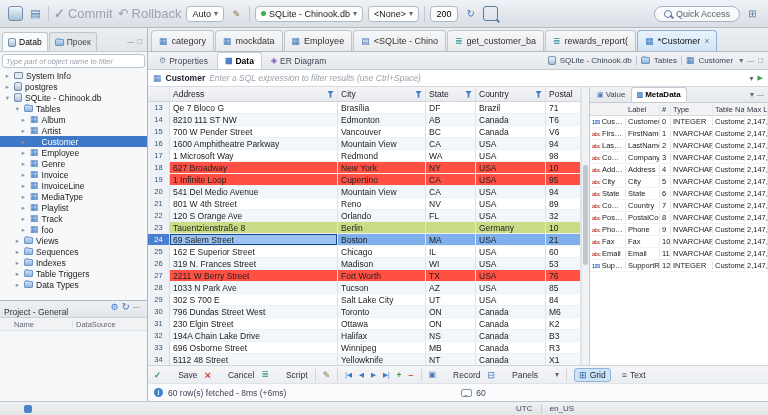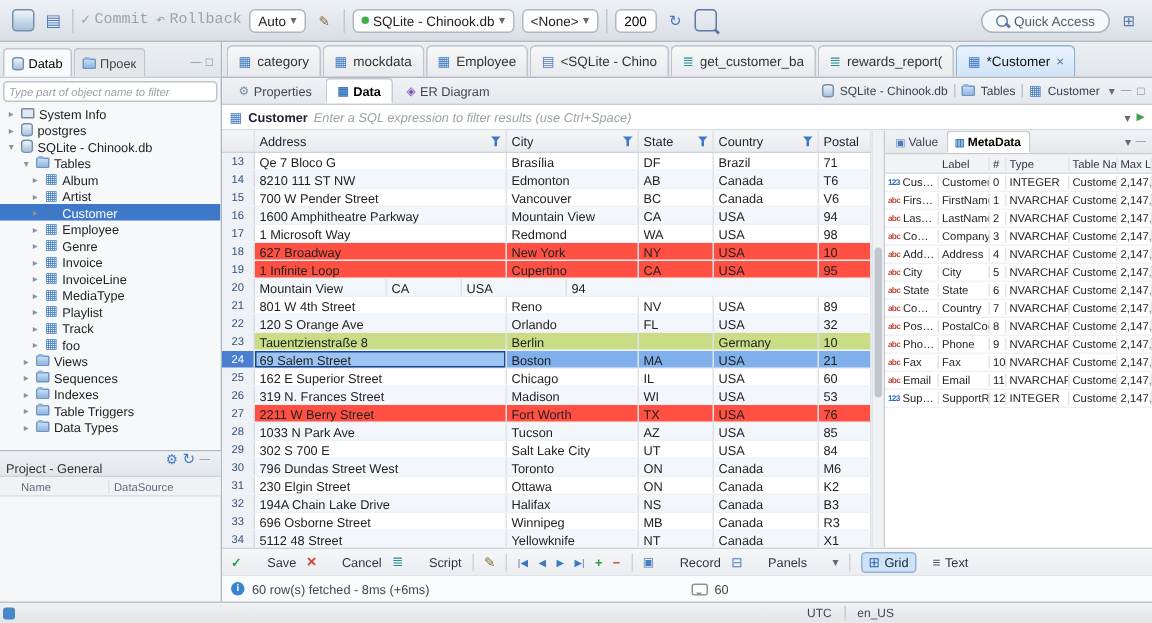--- a/index.html
+++ b/index.html
@@ -54,21 +54,21 @@
   [data-name="comment-bubble-icon"]::after{content:"";position:absolute;left:2px;bottom:-3px;border:2px solid transparent;border-top-color:#8a93a0}
   [data-name="notifications-icon"]{width:8px;height:8px;border-radius:2px;background:#4a86c8}
   [data-name="value-icon"]::before{content:"▣";color:#4a7ac0;font-size:7px}
   [data-name="metadata-icon"]::before{content:"▥";color:#3e7ac2;font-size:7px}
   [data-name="connected-dot-icon"]{width:5px;height:5px;border-radius:50%;background:#3fae4c}
 
   
   #toolbar{position:absolute;top:0;left:0;right:0;height:28px;background:linear-gradient(#eff2f6,#d9dee5);border-bottom:1px solid #b6bbc2;display:flex;align-items:center;gap:5px;padding:0 8px}
   .tbicon{width:15px;height:15px;border-radius:3px}
   .tbsep{width:1px;height:16px;background:#c2c8d0}
-  .tbbtn{display:flex;align-items:center;gap:3px;color:#9aa3ad;background:none;border:none;font-size:10px;font-family:Liberation Mono, monospace}
+  .tbbtn{display:flex;align-items:center;gap:3px;color:#9aa3ad;background:none;border:none;font-size:13px;font-family:Liberation Sans, sans-serif}
   .combo{display:flex;align-items:center;gap:3px;background:#fdfdfd;border:1px solid #b0b8c2;border-radius:4px;padding:1px 5px;height:16px;font-size:9px;white-space:nowrap}
   .num{width:28px;height:16px;border:1px solid #b0b8c2;border-radius:4px;font-size:9px;text-align:center;font-family:inherit;background:#fdfdfd}
   .quick{margin-left:auto;display:flex;align-items:center;gap:4px;background:rgba(255,255,255,.75);border:1px solid #a9b4c2;border-radius:9px;padding:1px 9px;height:16px;color:#55606e}
 
   
   #editor-tabs{position:absolute;top:28px;left:148px;right:0;height:24px;background:linear-gradient(#eceff2,#e2e5e9);border-bottom:1px solid #b5bac0;display:flex;align-items:flex-end;padding-left:3px;overflow:hidden}
   .etab{display:flex;align-items:center;gap:4px;height:21px;padding:0 7px;border:1px solid #c0c5cb;border-bottom:none;border-radius:4px 4px 0 0;margin-right:1px;background:linear-gradient(#f6f7f8,#e8eaed);color:#333;max-width:100px;white-space:nowrap}
   .etab .lbl{overflow:hidden;text-overflow:ellipsis}
   .etab .x{display:none}
   .etab[data-active="1"]{background:linear-gradient(#eaf3fd,#cfe3f8);border-color:#8fb2d8;color:#111}
@@ -153,21 +153,21 @@
   
   .dfoot{height:18px;border-top:1px solid #cfd4da;background:linear-gradient(#f5f6f8,#ebedf0);display:flex;align-items:center;gap:7px;padding:0 6px;font-size:8.5px;color:#334;flex:0 0 auto;white-space:nowrap;overflow:hidden}
   .fbtn{display:flex;align-items:center;gap:17px}
   .fsep{width:1px;height:12px;background:#cfd4da}
   .toggle{display:flex;align-items:center;gap:3px;padding:0 4px;height:14px;border-radius:3px}
   .toggle.active{background:#cfe3f8;border:1px solid #8fb2d8;color:#123}
   .dstatus{height:18px;border-top:1px solid #e0e4e8;background:#fafbfc;display:flex;align-items:center;gap:5px;padding:0 6px;font-size:8.5px;color:#445;flex:0 0 auto}
   .bubblewrap{display:flex;align-items:center;gap:4px;margin-left:170px}
 
   
-  #statusbar{position:absolute;left:0;right:0;bottom:0;height:14px;background:linear-gradient(#f0f1f3,#e2e4e7);border-top:1px solid #bfc4ca;display:flex;align-items:center;font-size:8px;color:#445;padding:0 2px}
+  #statusbar{position:absolute;left:0;right:0;bottom:0;height:14px;background:linear-gradient(#f0f1f3,#e2e4e7);border-top:1px solid #bfc4ca;display:flex;align-items:center;font-size:8px;color:#445;padding:0 24px}
   .sbright{margin-left:auto;margin-right:170px;display:flex;align-items:center;gap:8px}
   .sbsep{width:1px;height:9px;background:#c6cbd1}
 </style>
 </head>
 <body>
 
 <header id="toolbar" data-name="main-toolbar">
   <span class="tbicon gi" data-name="new-connection-icon"></span>
   <span class="tbicon gi" data-name="new-sql-editor-icon"></span>
   <span class="tbsep" data-name="toolbar-divider"></span>
@@ -530,20 +530,21 @@
                 <div class="gc gc-n" data-name="row-number">19</div>
                 <div class="gc gc-0 cell" data-name="cell-address">1 Infinite Loop</div>
                 <div class="gc gc-1 cell" data-name="cell-city">Cupertino</div>
                 <div class="gc gc-2 cell" data-name="cell-state">CA</div>
                 <div class="gc gc-3 cell" data-name="cell-country">USA</div>
                 <div class="gc gc-4 cell" data-name="cell-postal">95</div>
               </div>
 
               <div class="grow" data-name="table-row" data-hl="">
                 <div class="gc gc-n" data-name="row-number">20</div>
+                <div class="gc gc-0 cell" data-name="cell-address">541 Del Medio Avenue</div>
                 <div class="gc gc-1 cell" data-name="cell-city">Mountain View</div>
                 <div class="gc gc-2 cell" data-name="cell-state">CA</div>
                 <div class="gc gc-3 cell" data-name="cell-country">USA</div>
                 <div class="gc gc-4 cell" data-name="cell-postal">94</div>
               </div>
 
               <div class="grow" data-name="table-row" data-hl="">
                 <div class="gc gc-n" data-name="row-number">21</div>
                 <div class="gc gc-0 cell" data-name="cell-address">801 W 4th Street</div>
                 <div class="gc gc-1 cell" data-name="cell-city">Reno</div>

